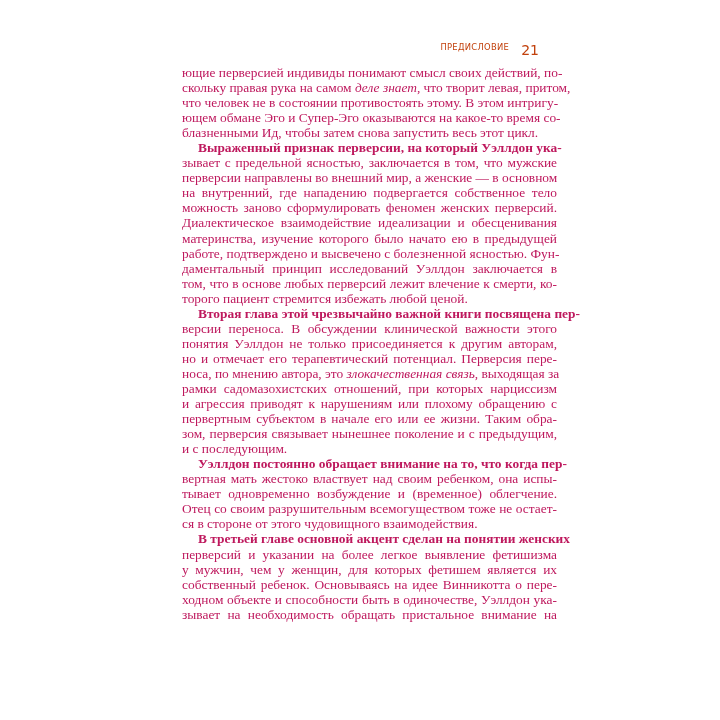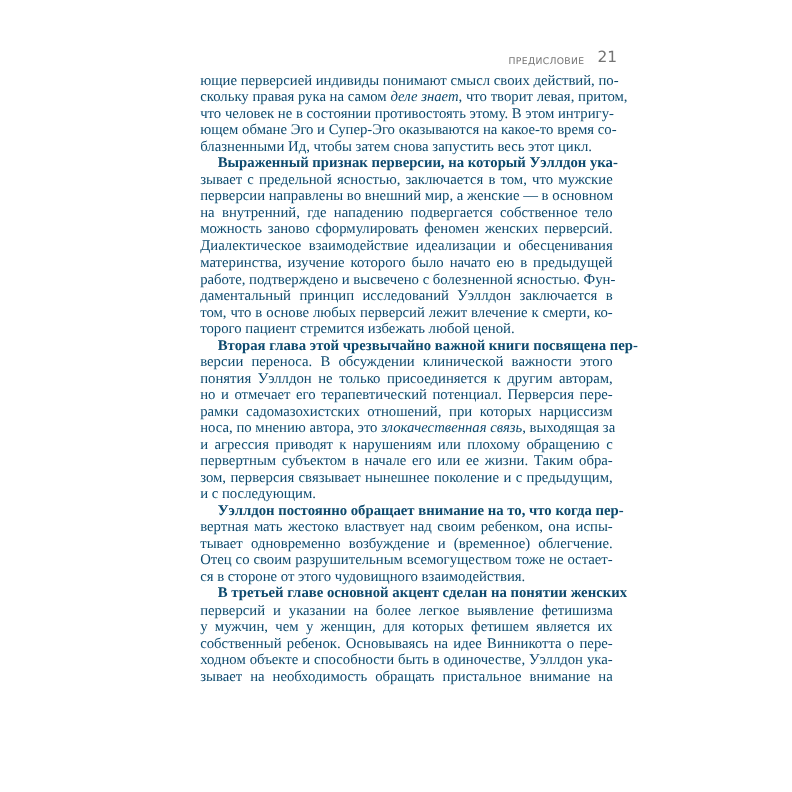--- a/index.html
+++ b/index.html
@@ -1,33 +1,33 @@
 <!DOCTYPE html>
 <html><head>
 <meta charset="utf-8">
 <style>
   html, body { margin: 0; padding: 0; background: #ffffff; }
   body { width: 720px; height: 720px; position: relative; overflow: hidden; }
   .page { position: absolute; left: 0; top: 0; width: 720px; height: 720px; background: #fff; }
   .running-head {
-    position: absolute; top: 42px; left: 424px; width: 137px; height: 18px;
-    display: flex; justify-content: flex-end; align-items: flex-end;
-    color: #737373;
+    position: absolute; top: 42px; left: 402px; width: 137px; height: 18px;
+    display: flex; justify-content: flex-end; align-items: flex-start;
+    color: #c2410c;
   }
   .running-head .section {
     font-family: "DejaVu Sans", sans-serif; font-size: 8.4px; letter-spacing: 0.3px;
     margin-right: 12px;
   }
   .running-head .folio {
     font-family: "DejaVu Sans", sans-serif; font-size: 14px; font-weight: normal;
   }
   .body-text {
     position: absolute; left: 182px; top: 65px; width: 375px;
     font-family: "Liberation Serif", serif; font-size: 13.4px; line-height: 15.05px;
-    color: #0c4a6e;
+    color: #be185d;
   }
   .line {
     display: block; white-space: nowrap; height: 15.05px;
     text-align: justify; text-align-last: justify;
   }
   .line.last { text-align: right; text-align-last: left; }
   .line.indent { padding-left: 16px; font-weight: bold; }
   em { font-style: italic; }
 </style>
 </head>
@@ -61,22 +61,22 @@
       <span class="line">даментальный принцип исследований Уэллдон заключается в</span>
       <span class="line">том, что в основе любых перверсий лежит влечение к смерти, ко-</span>
       <span class="line last">торого пациент стремится избежать любой ценой.</span>
     </div>
 
     <div class="paragraph">
       <span class="line indent">Вторая глава этой чрезвычайно важной книги посвящена пер-</span>
       <span class="line">версии переноса. В обсуждении клинической важности этого</span>
       <span class="line">понятия Уэллдон не только присоединяется к другим авторам,</span>
       <span class="line">но и отмечает его терапевтический потенциал. Перверсия пере-</span>
+      <span class="line italic-line">носа, по мнению автора, это <em>злокачественная связь</em>, выходящая за</span>
       <span class="line">рамки садомазохистских отношений, при которых нарциссизм</span>
-      <span class="line italic-line">носа, по мнению автора, это <em>злокачественная связь</em>, выходящая за</span>
       <span class="line">и агрессия приводят к нарушениям или плохому обращению с</span>
       <span class="line">первертным субъектом в начале его или ее жизни. Таким обра-</span>
       <span class="line">зом, перверсия связывает нынешнее поколение и с предыдущим,</span>
       <span class="line last">и с последующим.</span>
     </div>
 
     <div class="paragraph">
       <span class="line indent">Уэллдон постоянно обращает внимание на то, что когда пер-</span>
       <span class="line">вертная мать жестоко властвует над своим ребенком, она испы-</span>
       <span class="line">тывает одновременно возбуждение и (временное) облегчение.</span>

